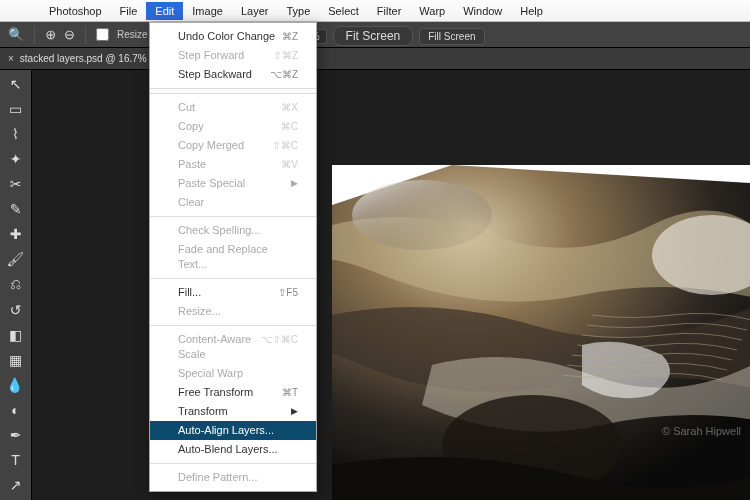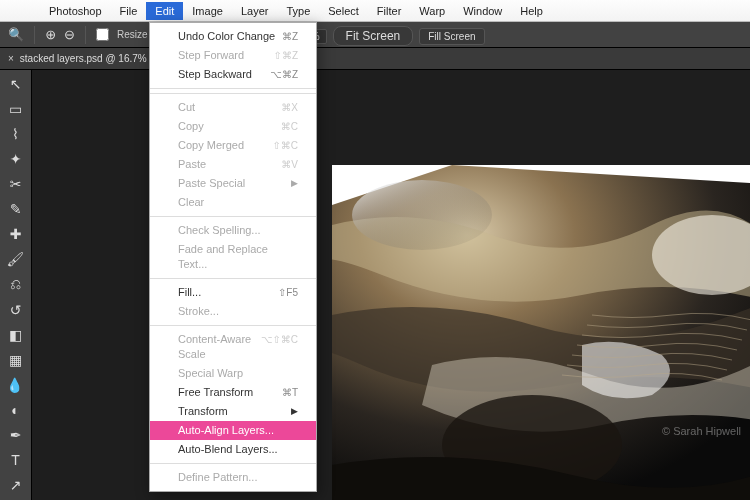--- a/index.html
+++ b/index.html
@@ -18,21 +18,21 @@
 .workarea{position:absolute;top:70px;left:0;right:0;bottom:0;display:flex}
 .toolbar{width:32px;background:#424242;border-right:1px solid #000;display:flex;flex-direction:column;align-items:center;padding:6px 0;gap:9px}
 .toolbar .tool{width:20px;height:20px;color:#ddd;display:flex;align-items:center;justify-content:center;font-size:14px;position:relative;cursor:pointer}
 .toolbar .swatch{width:20px;height:20px;margin-top:6px;position:relative}
 .canvas{flex:1;background:#1e1e1e;position:relative;overflow:hidden}
 .doc{position:absolute;left:300px;top:95px;width:450px;height:350px;background:#fff}
 .doc svg{width:100%;height:100%;display:block}
 .menu{position:absolute;top:22px;left:149px;width:168px;background:#fff;border:1px solid #aaa;box-shadow:2px 4px 14px rgba(0,0,0,.4);padding:4px 0;z-index:100}
 .menu .mi{padding:2px 18px 2px 28px;color:#333;display:flex;justify-content:space-between;align-items:flex-start;line-height:15px;cursor:default}
 .menu .mi.dis{color:#aaa}
-.menu .mi.hl{background:#ec4899;color:#fff}
+.menu .mi.hl{background:#0c4a6e;color:#fff}
 .menu .sep{height:1px;background:#ddd;margin:4px 0}
 .menu .sc{font-size:10px;color:#888;letter-spacing:0}
 .menu .mi.dis .sc{color:#ccc}
 .menu .ar{font-size:9px}
 </style>
 </head>
 <body>
 
 <div class="menubar">
   <span class="apple"></span>
@@ -176,21 +176,21 @@
     </div>
     <div class="mi dis">
       <span>Fade and Replace Text...</span>
     </div>
     <div class="sep"></div>
     <div class="mi">
       <span>Fill...</span>
       <span class="sc">⇧F5</span>
     </div>
     <div class="mi dis">
-      <span>Stroke...</span>
+      <span>Resize...</span>
     </div>
     <div class="sep"></div>
     <div class="mi dis">
       <span>Content-Aware Scale</span>
       <span class="sc">⌥⇧⌘C</span>
     </div>
     <div class="mi dis">
       <span>Special Warp</span>
     </div>
     <div class="mi">

